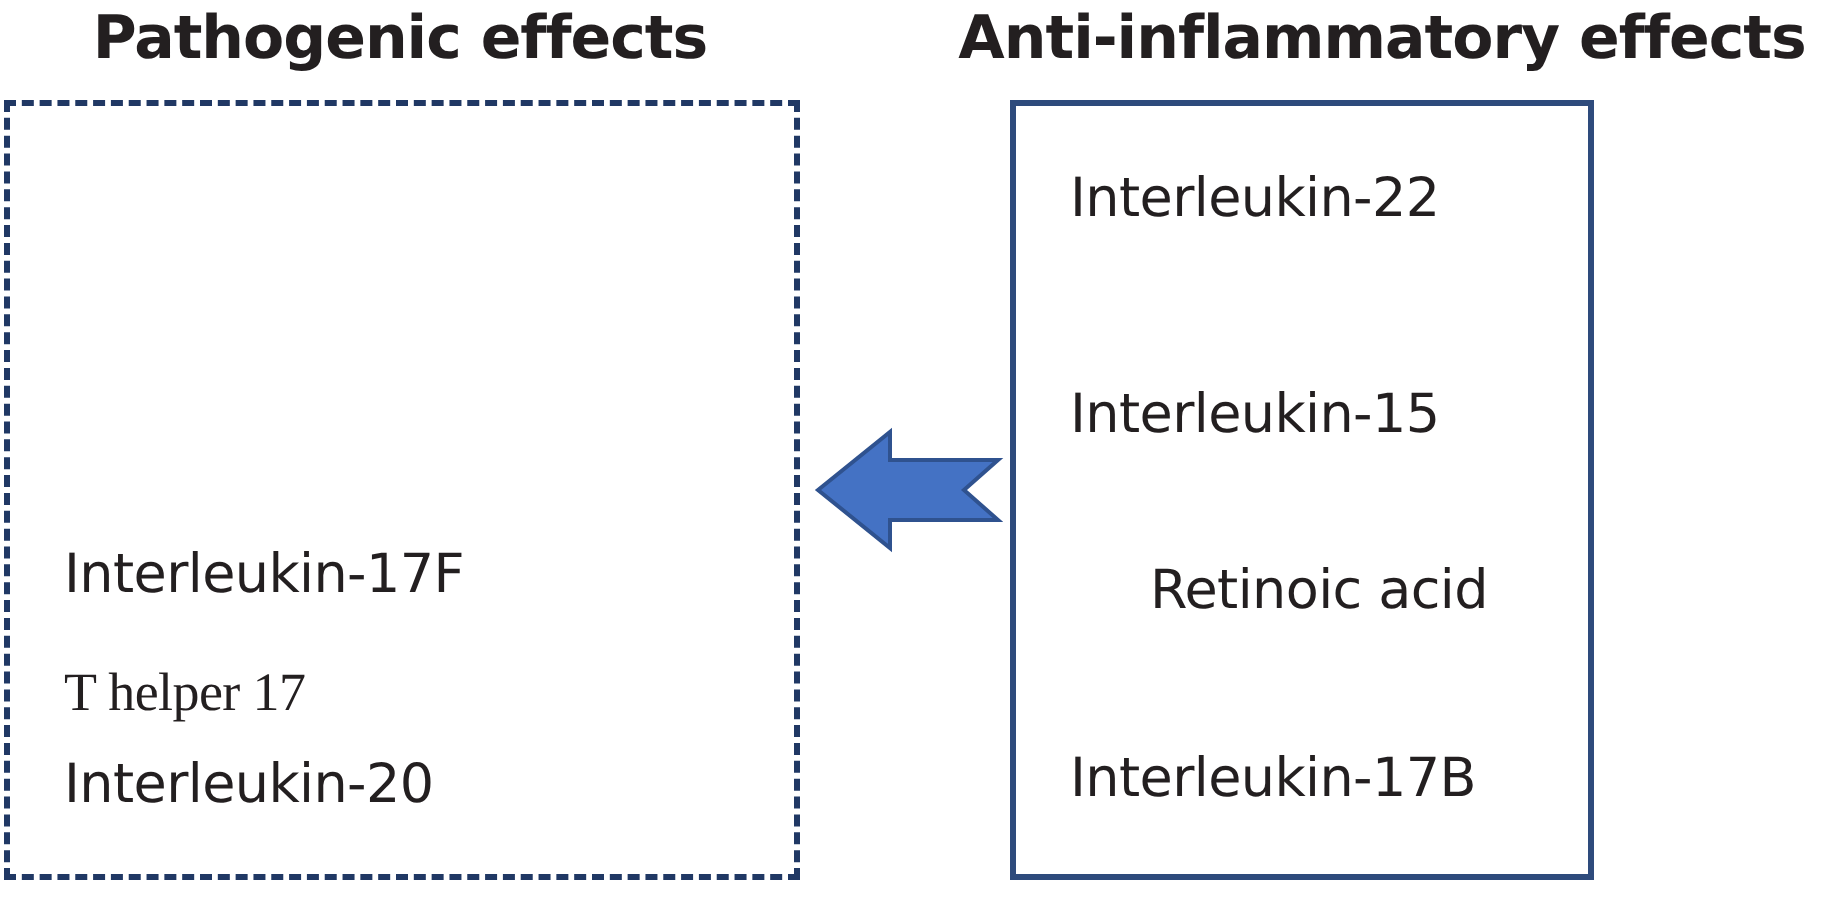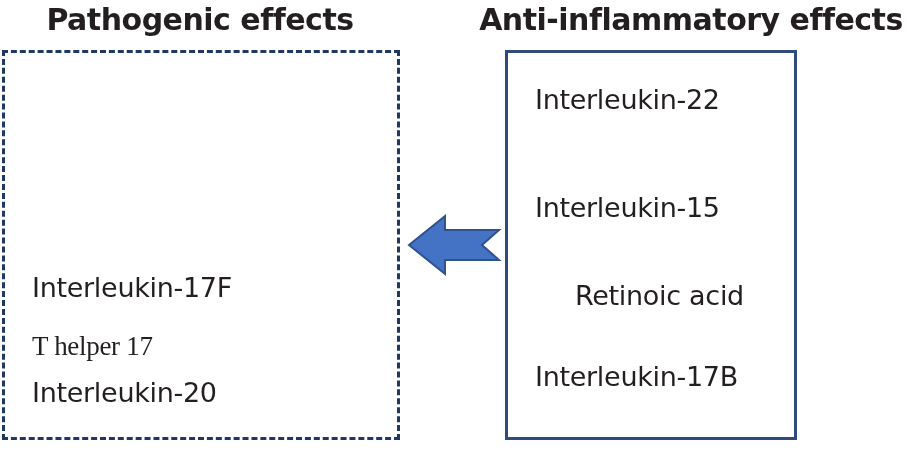--- a/index.html
+++ b/index.html
@@ -51,21 +51,21 @@
   }
   .li{left:32px;width:355px;}
   .ri{left:535px;width:250px;}
   .li1{top:74px;}
   .li2{top:220px;margin-top:44px;}
   .li3{top:322px;font-family:Liberation Serif, serif;}
   .li4{top:369px;}
   .ri1{top:76px;}
   .ri2{top:184px;}
   .ri3{top:272px;margin-left:40px;}
-  .ri4{top:353px;}
+  .ri4{top:366px;}
   .arrow-wrap{
     position:absolute;left:406px;top:213px;
     width:96px;height:66px;
   }
 </style>
 </head>
 <body>
 
 <div class="figure">
 

